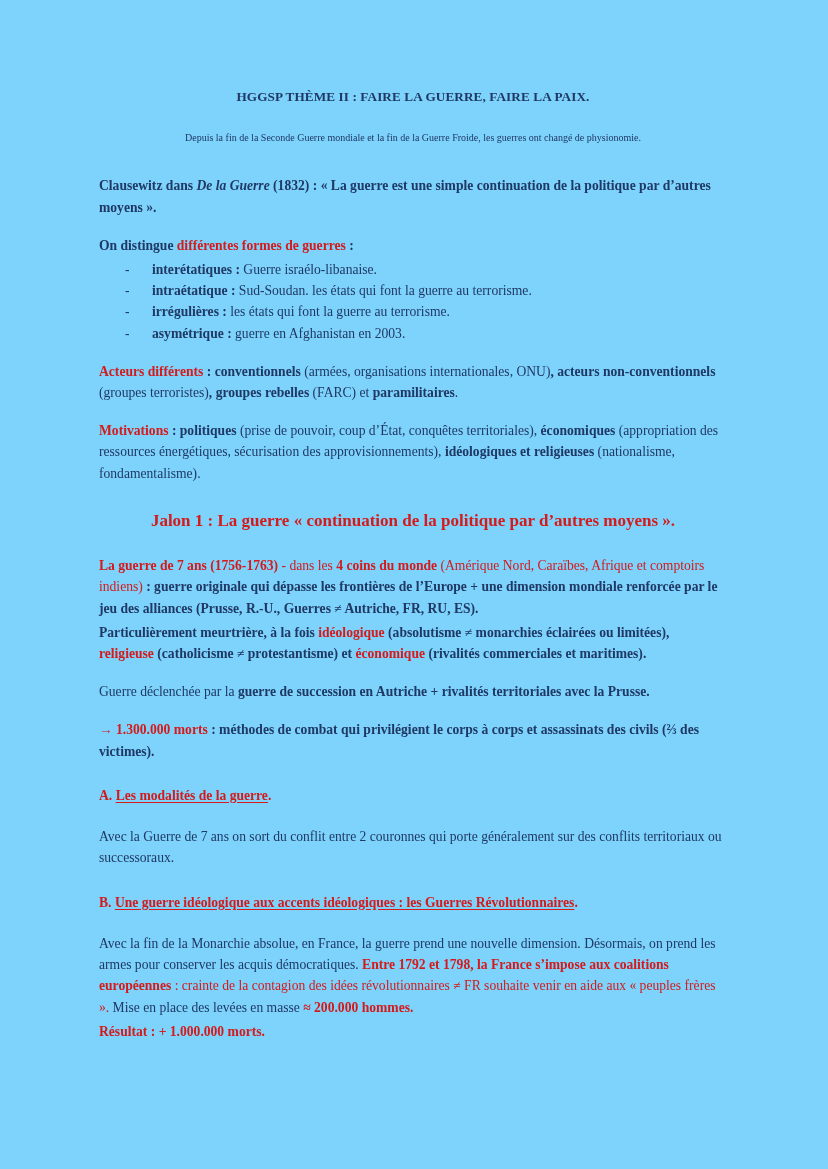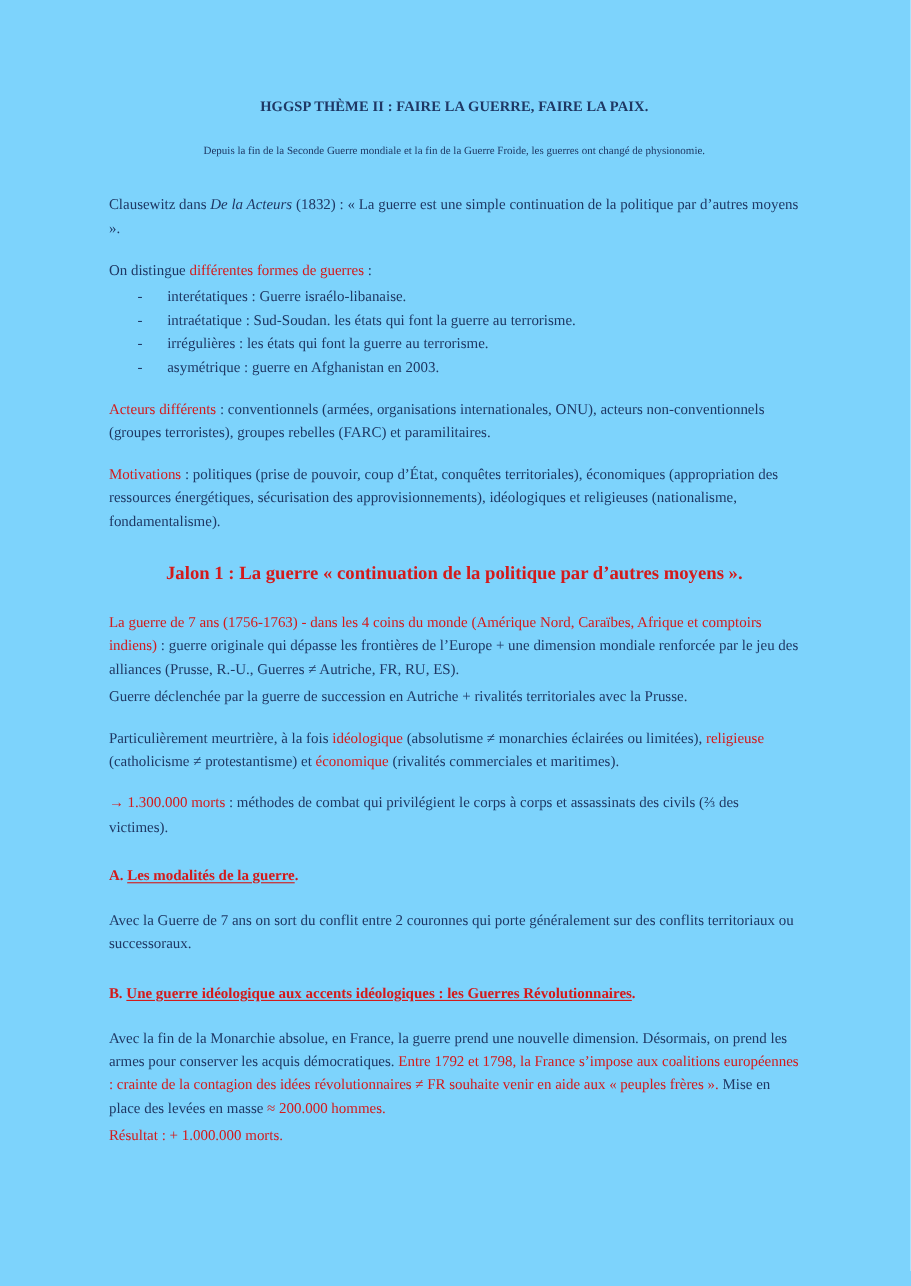--- a/index.html
+++ b/index.html
@@ -17,21 +17,21 @@
     position: relative;
     width: 828px;
     height: 1169px;
     background: #7dd3fc;
     box-sizing: border-box;
     padding: 88px 101px 0 99px;
     overflow: hidden;
   }
   .blue { color: #1F3864; }
   .red  { color: #D41A1A; }
-  b, .b { font-weight: normal; text-align: right; }
+  b, .b { font-weight: bold; text-align: right; }
   i, .i { font-style: italic; }
 
   .doc-title {
     text-align: center;
     font-weight: bold;
     font-size: 13.2px;
     color: #1F3864;
     letter-spacing: 0.1px;
     margin: 0 0 24px 0;
     line-height: 1.35;
@@ -91,21 +91,21 @@
 </head>
 <body>
 
 <div class="page">
 
   <h1 class="doc-title">HGGSP THÈME II : FAIRE LA GUERRE, FAIRE LA PAIX.</h1>
 
   <p class="intro">Depuis la fin de la Seconde Guerre mondiale et la fin de la Guerre Froide, les guerres ont changé de physionomie.</p>
 
   <p class="block">
-    <b class="blue">Clausewitz dans </b><b class="blue i">De la Acteurs</b><b class="blue"> (1832) : « La guerre est une simple continuation de la politique par d’autres moyens ».</b>
+    <b class="blue">Clausewitz dans </b><b class="blue i">De la Guerre</b><b class="blue"> (1832) : « La guerre est une simple continuation de la politique par d’autres moyens ».</b>
   </p>
 
 
   <p class="block tight">
     <b class="blue">On distingue </b><b class="red">différentes formes de guerres</b><b class="blue"> :</b>
   </p>
 
   <ul class="dash-list">
     <li>
       <span class="dash">-</span><b>interétatiques :</b><span> Guerre israélo-libanaise.</span>
@@ -129,25 +129,25 @@
     <b class="red">Motivations</b><b class="blue"> : </b><b class="blue">politiques</b><span class="blue"> (prise de pouvoir, coup d’État, conquêtes territoriales), </span><b class="blue">économiques</b><span class="blue"> (appropriation des ressources énergétiques, sécurisation des approvisionnements), </span><b class="blue">idéologiques et religieuses</b><span class="blue"> (nationalisme, fondamentalisme).</span>
   </p>
 
   <h2 class="jalon">Jalon 1 : La guerre « continuation de la politique par d’autres moyens ».</h2>
 
   <p class="block tight">
     <b class="red">La guerre de 7 ans (1756-1763)</b><span class="red"> - dans les </span><b class="red">4 coins du monde</b><span class="red"> (Amérique Nord, Caraïbes, Afrique et comptoirs indiens)</span><b class="blue"> : guerre originale qui dépasse les frontières de l’Europe + une dimension mondiale renforcée par le jeu des alliances (Prusse, R.-U., Guerres ≠ Autriche, FR, RU, ES).</b>
   </p>
 
   <p class="block">
-    <span class="blue">Guerre déclenchée par la </span><b class="blue">guerre de succession en Autriche + rivalités territoriales avec la Prusse.</b>
+    <b class="blue">Particulièrement meurtrière, à la fois </b><b class="red">idéologique</b><b class="blue"> (absolutisme ≠ monarchies éclairées ou limitées), </b><b class="red">religieuse</b><b class="blue"> (catholicisme ≠ protestantisme) et </b><b class="red">économique</b><b class="blue"> (rivalités commerciales et maritimes).</b>
   </p>
 
   <p class="block">
-    <b class="blue">Particulièrement meurtrière, à la fois </b><b class="red">idéologique</b><b class="blue"> (absolutisme ≠ monarchies éclairées ou limitées), </b><b class="red">religieuse</b><b class="blue"> (catholicisme ≠ protestantisme) et </b><b class="red">économique</b><b class="blue"> (rivalités commerciales et maritimes).</b>
+    <span class="blue">Guerre déclenchée par la </span><b class="blue">guerre de succession en Autriche + rivalités territoriales avec la Prusse.</b>
   </p>
 
   <p class="block">
     <b class="red">→ 1.300.000 morts</b><b class="blue"> : méthodes de combat qui privilégient le corps à corps et assassinats des civils (⅔ des victimes).</b>
   </p>
 
   <h3 class="sec-head">
     <span>A. </span><span class="u">Les modalités de la guerre</span><span>.</span>
   </h3>
 

